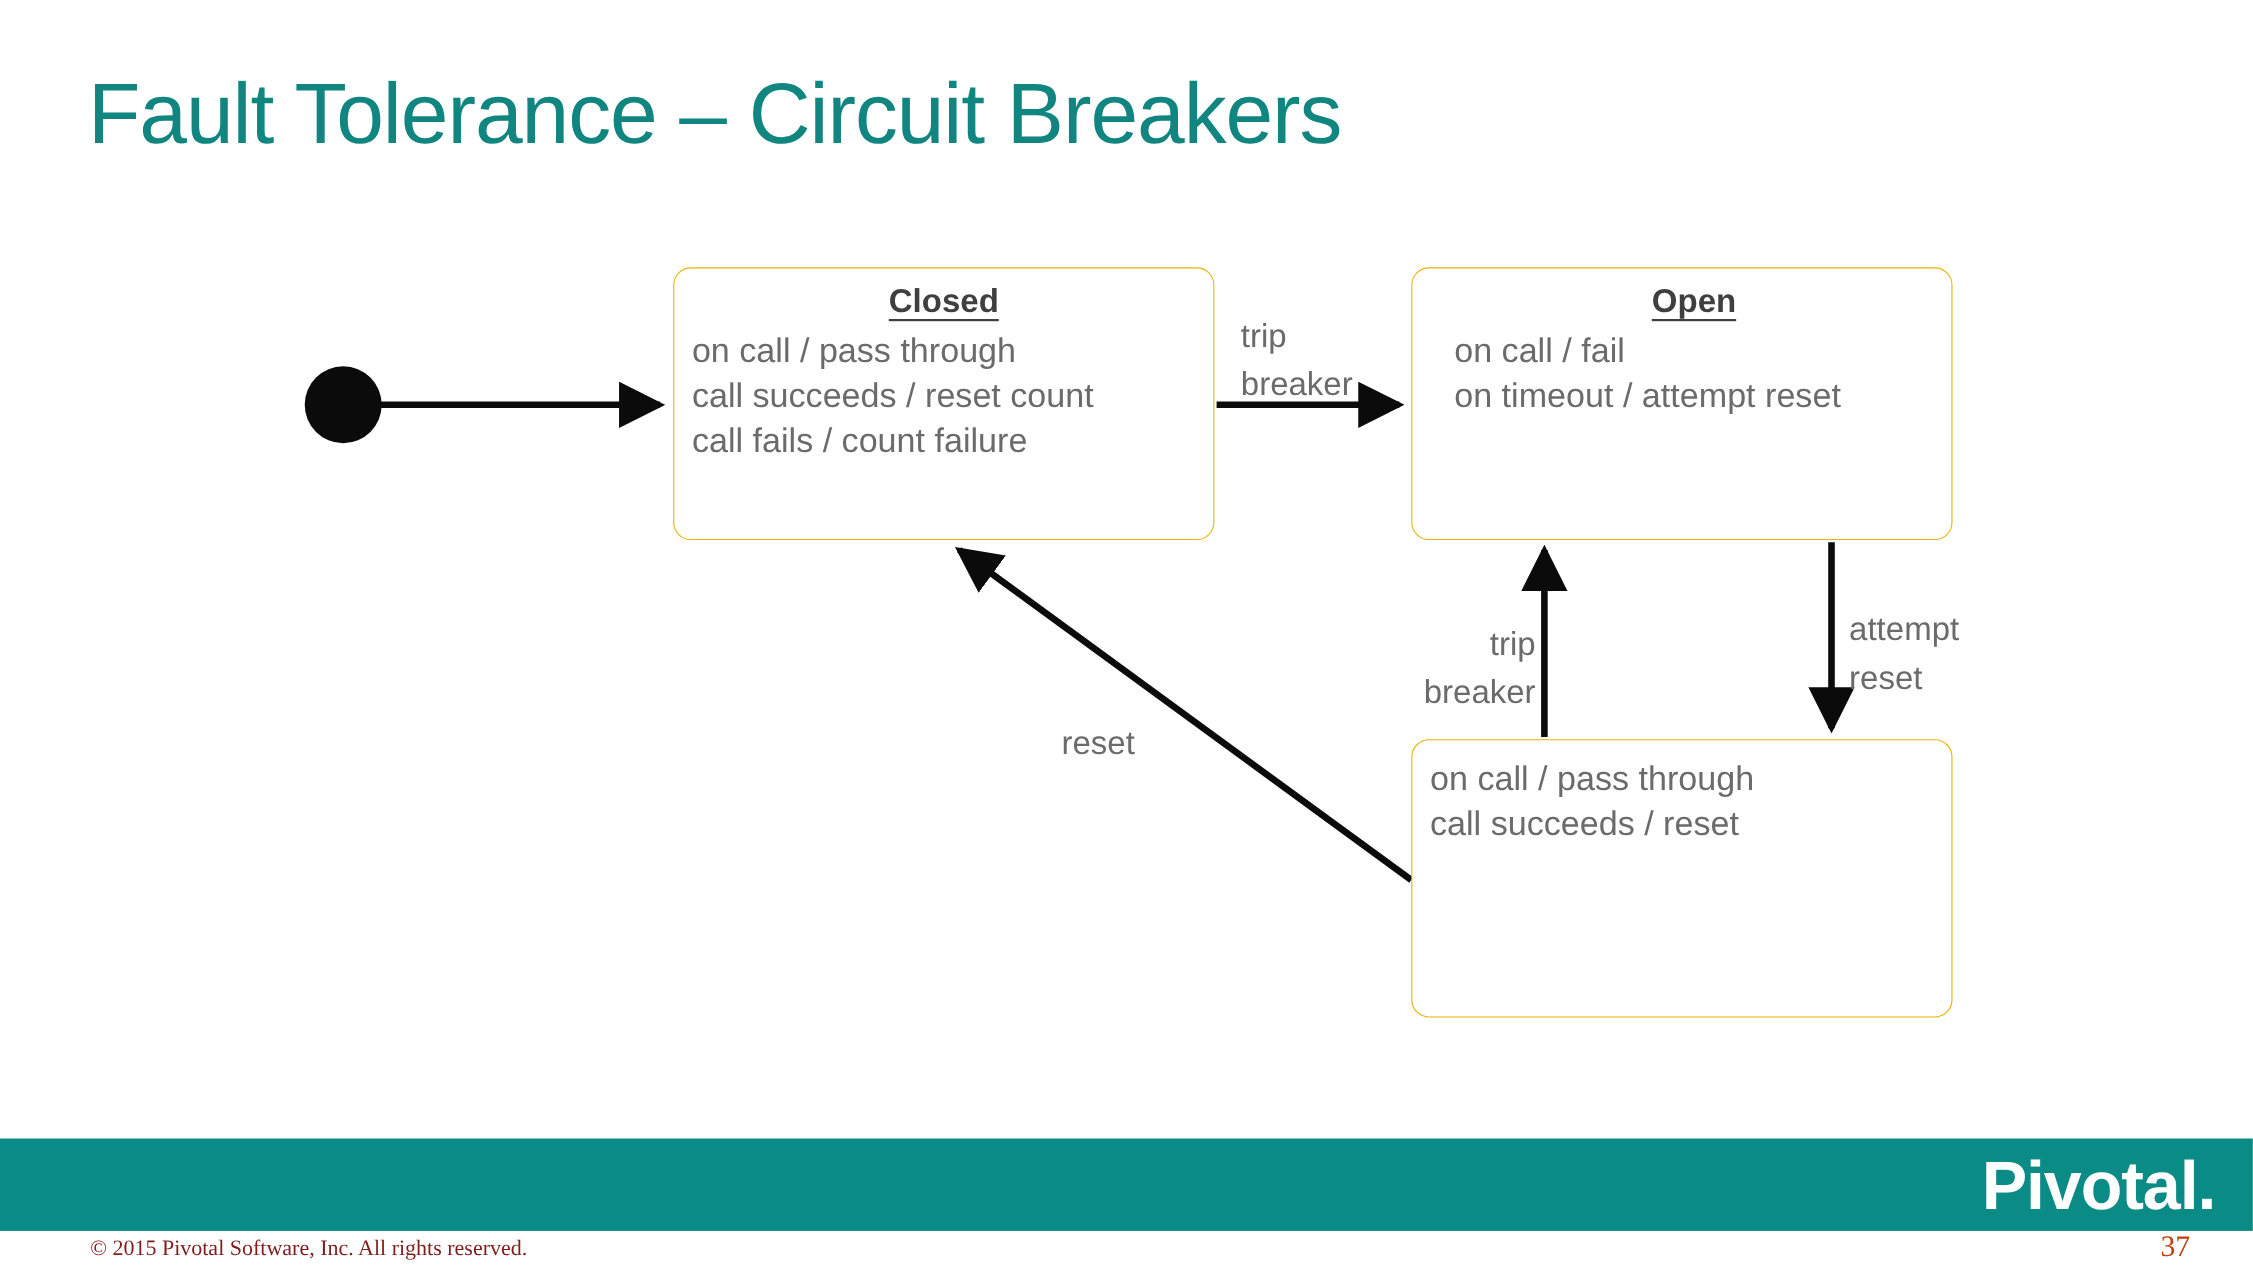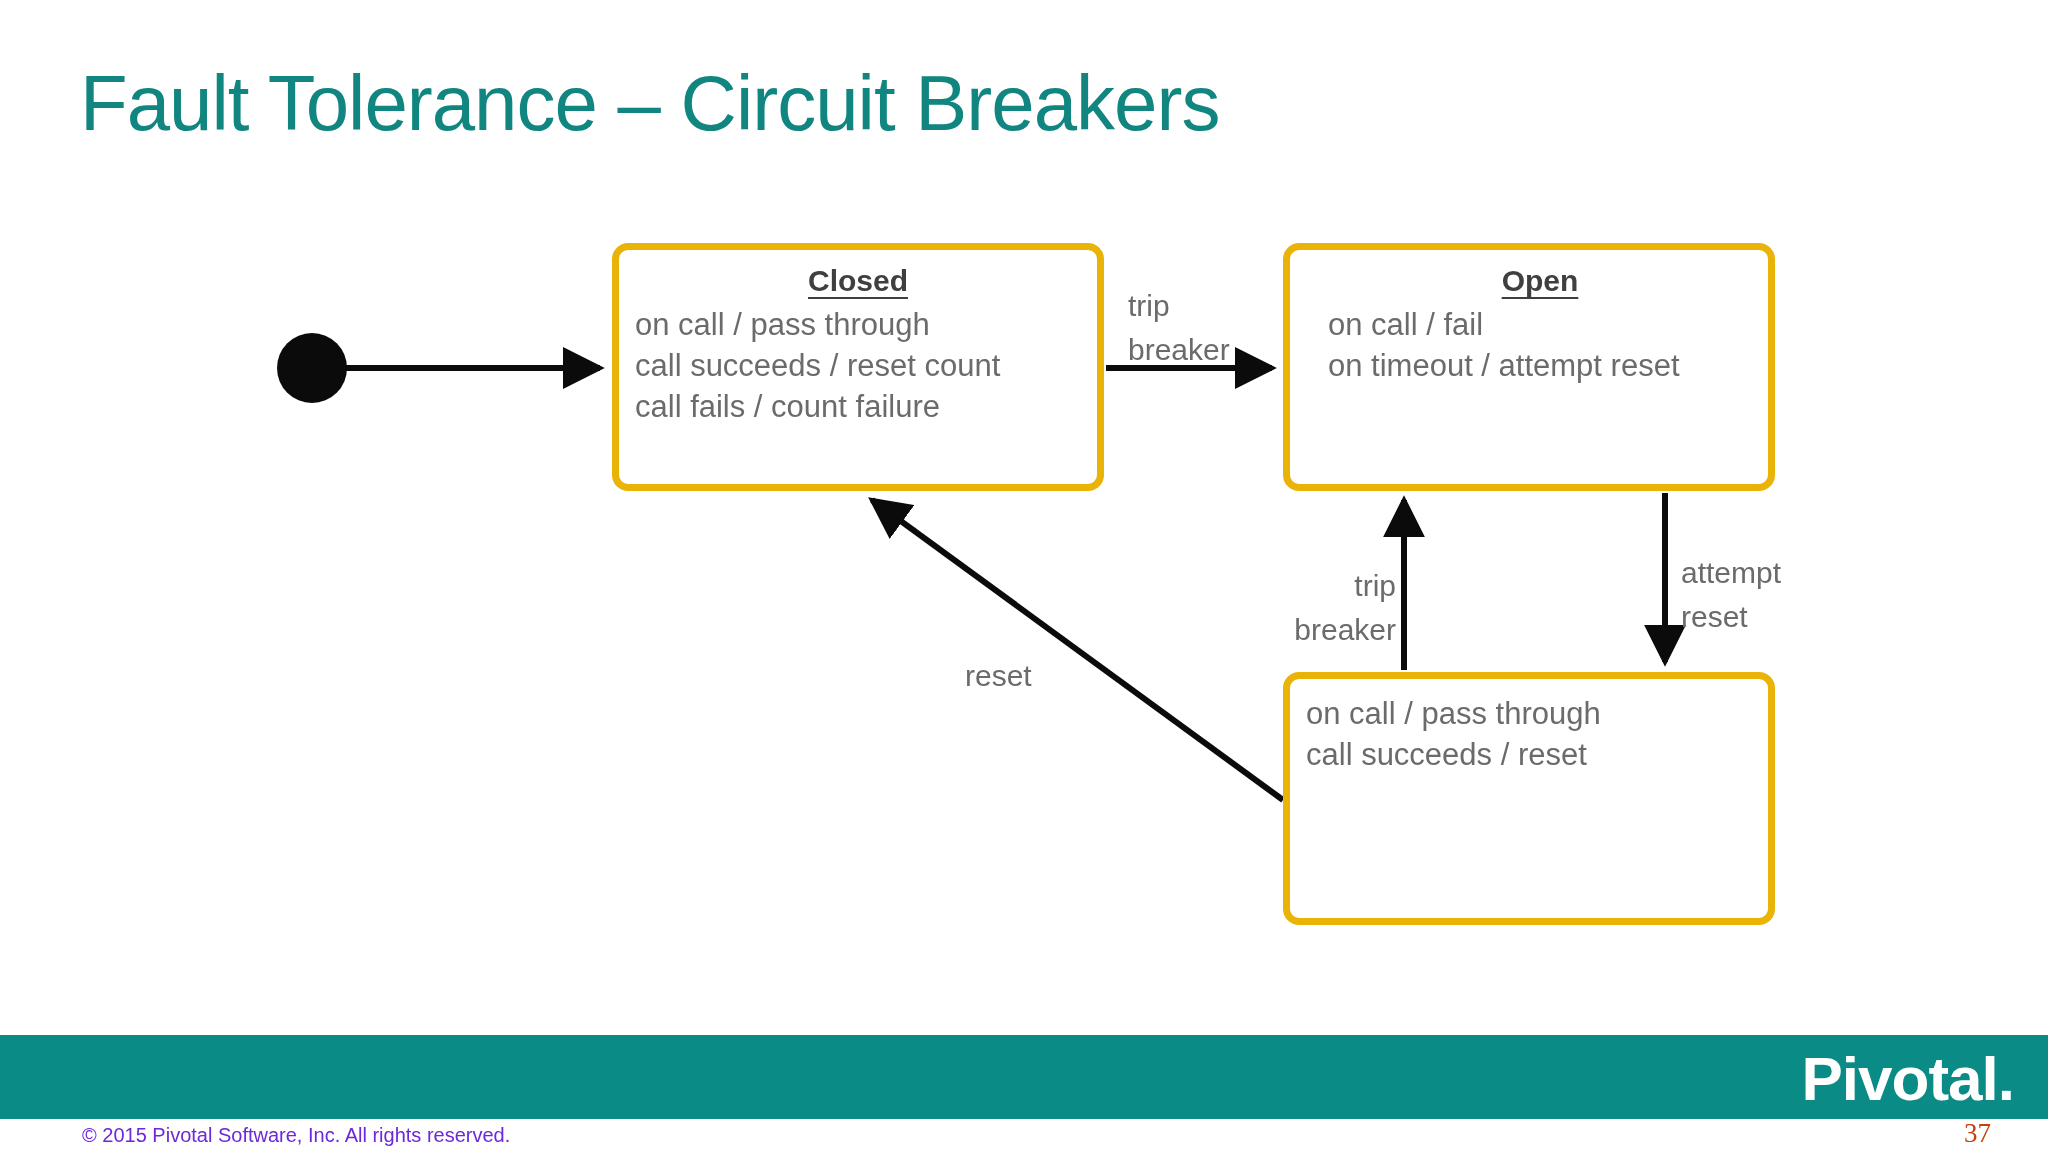--- a/index.html
+++ b/index.html
@@ -25,21 +25,21 @@
   }
 
   
   #diagram{position:absolute;left:0;top:0;width:2048px;height:1030px;}
   #edges{position:absolute;left:0;top:0;width:2048px;height:1030px;}
 
   
   .state-box{
     position:absolute;
     box-sizing:border-box;
-    border:7px solid #eab308;
+    border:1px solid #eab308;
     border-radius:16px;
     background:#ffffff;
     padding:14px 16px 10px 16px;
   }
   .state-title{
     text-align:center;
     font-size:30px;
     font-weight:700;
     color:#3f3f3f;
     text-decoration:underline;
@@ -88,22 +88,22 @@
     font-size:62px;
     font-weight:700;
     letter-spacing:-1px;
     color:#ffffff;
     font-family:"Liberation Sans", sans-serif;
   }
   .copyright{
     position:absolute;
     left:82px; top:1124px;
     font-size:20px;
-    color:#6d28d9;
-    font-family:Liberation Sans, sans-serif;
+    color:#7f1d1d;
+    font-family:Liberation Serif, serif;
   }
   .page-number{
     position:absolute;
     right:57px; top:1118px;
     font-size:27px;
     color:#c2410c;
     font-family:Liberation Serif, serif;
   }
 </style>
 </head>

